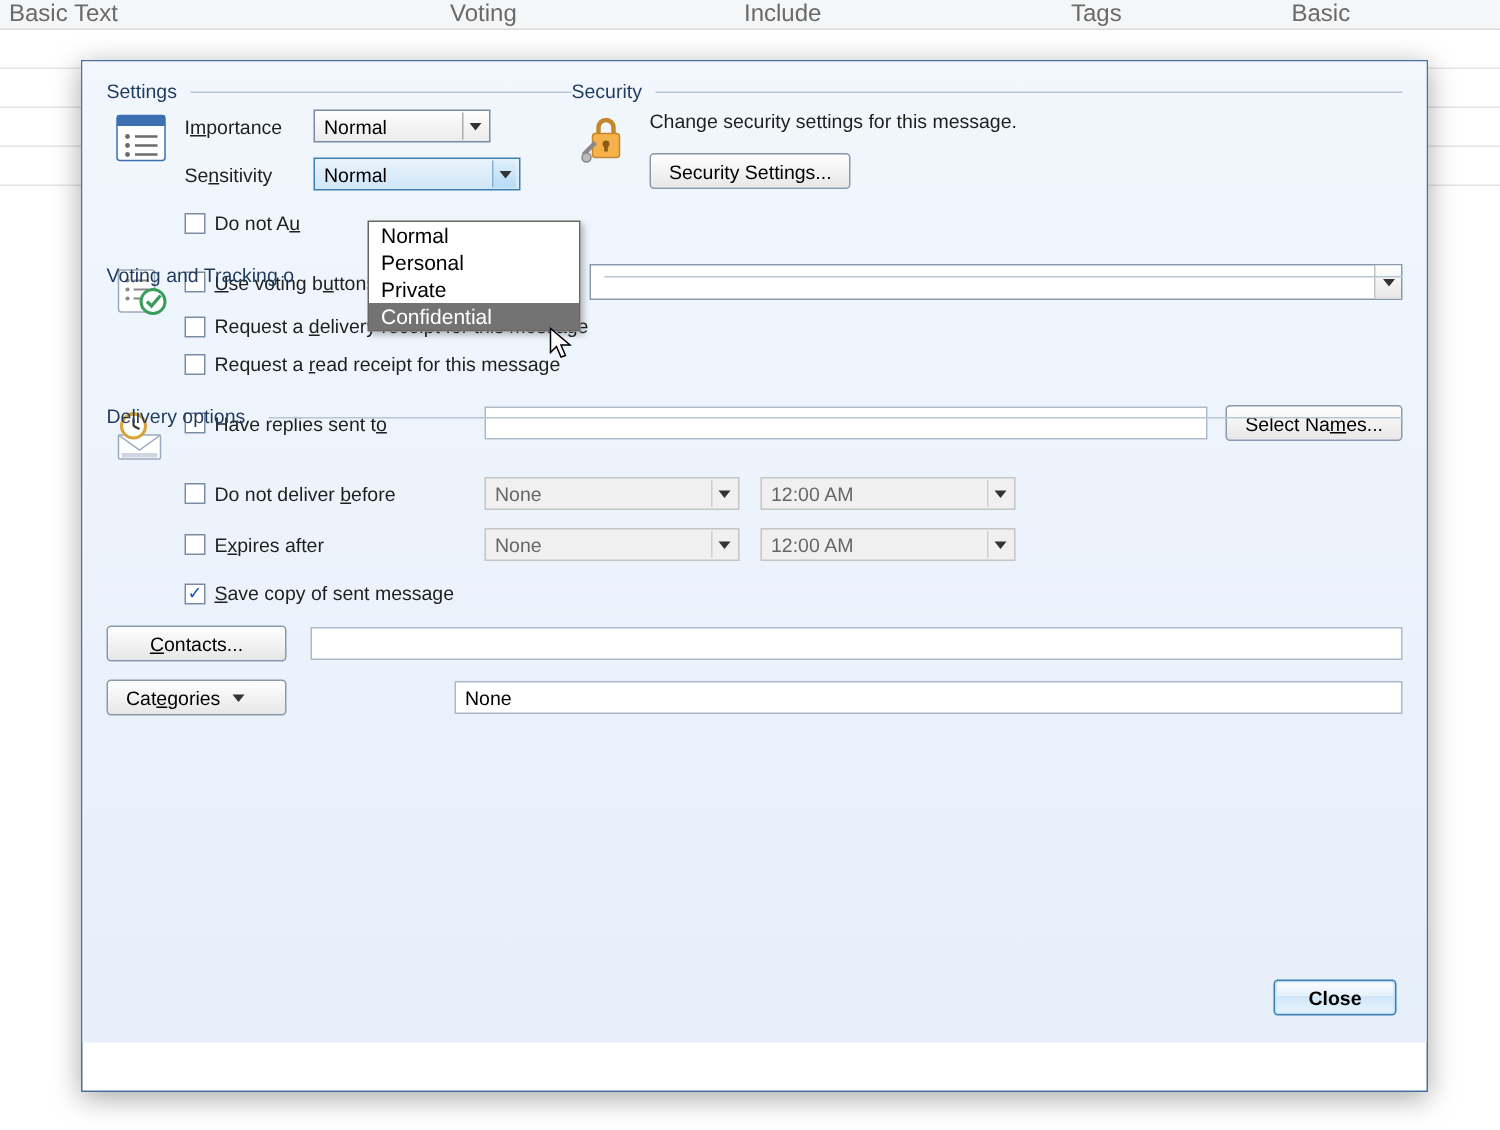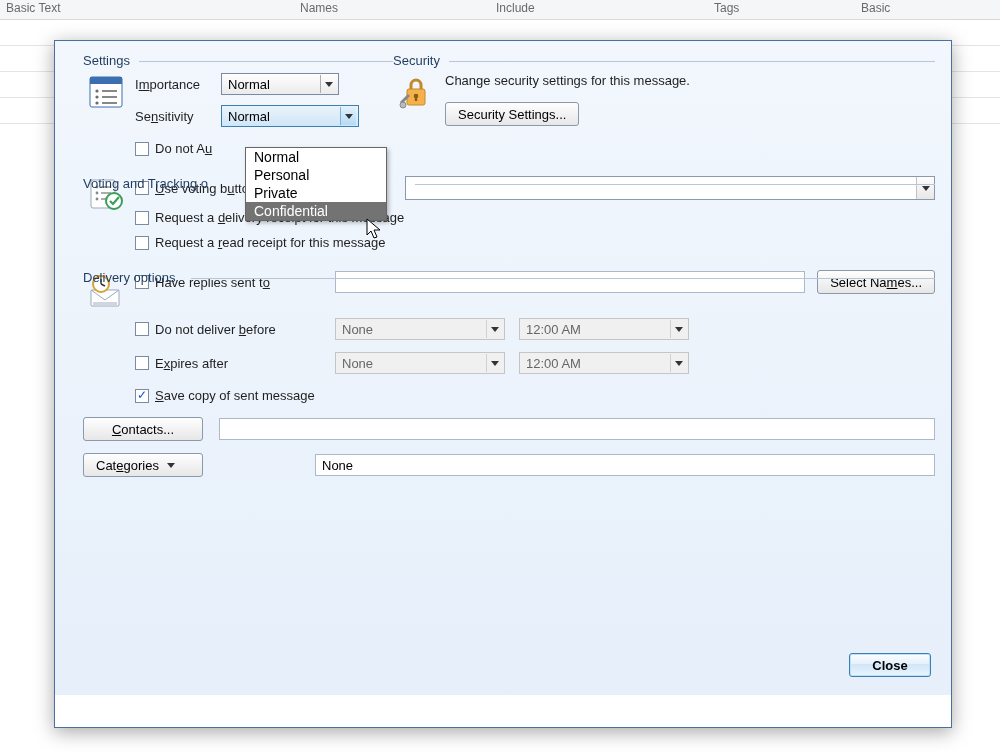--- a/index.html
+++ b/index.html
@@ -15,21 +15,21 @@
   }
   
   .ribbon-bg {
     position: absolute;
     top: 0; left: 0; right: 0;
     height: 20px;
     background: #f5f6f7;
     border-bottom: 1px solid #d9d9d9;
     display: flex;
     color: #6a6a6a;
-    font-size: 12px;
+    font-size: 16px;
   }
   .ribbon-bg span { position: absolute; top: 1px; }
   .rlines {
     position: absolute;
     top: 20px; left: 0; right: 0;
   }
   .rlines div {
     height: 26px;
     border-bottom: 1px solid #e4e4e4;
   }
@@ -62,21 +62,21 @@
     width: 42px; height: 20px;
     border: 1px solid #8b3a3a;
     border-radius: 3px;
     background: linear-gradient(#f08b8b,#d43c3c 45%,#b91616 46%,#e16060);
     display: flex; align-items: center; justify-content: center;
     cursor: pointer;
   }
   .close-btn svg { width: 12px; height: 12px; }
 
   .body {
-    padding: 12px 16px 16px 28px;
+    padding: 12px 16px 16px 16px;
     background: linear-gradient(#f2f7fd, #e6effa);
     height: calc(100% - 32px);
     position: relative;
   }
   .group-line {
     position: absolute;
     top: 8px;
     height: 1px;
     background: #b9c6d6;
   }
@@ -231,21 +231,21 @@
     position: absolute;
     right: 20px;
     bottom: 18px;
   }
 </style>
 </head>
 <body>
 
 <div class="ribbon-bg">
   <span style="left:6px">Basic Text</span>
-  <span style="left:300px">Names</span>
+  <span style="left:300px">Voting</span>
   <span style="left:496px">Include</span>
   <span style="left:714px">Tags</span>
   <span style="left:861px">Basic</span>
 </div>
 <div class="rlines">
   <div></div>
     <div></div>
     <div></div>
     <div></div>
 </div>

